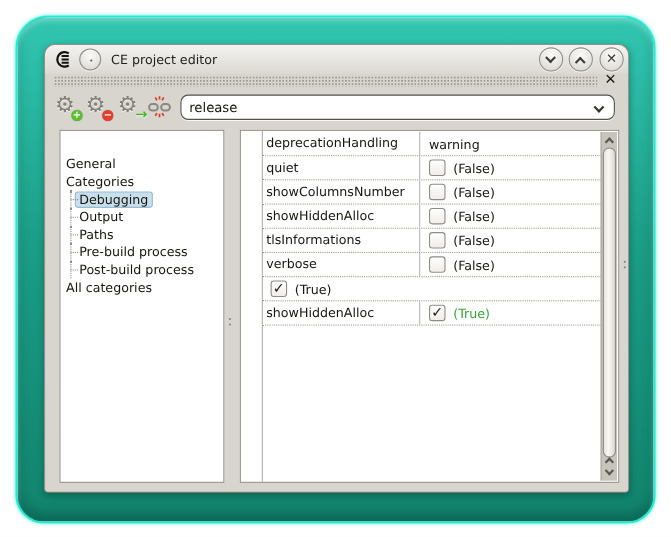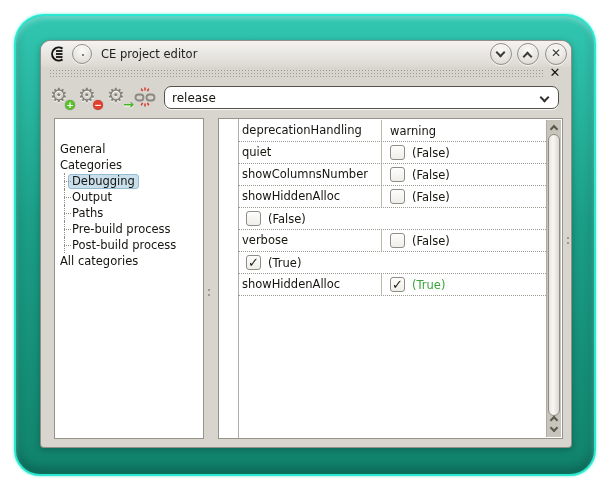--- a/index.html
+++ b/index.html
@@ -218,20 +218,21 @@
           </div>
         </div>
         <div class="prop-row">
           <div class="prop-name">showHiddenAlloc</div>
           <div class="prop-value">
             <span class="cbx"></span>
             <span>(False)</span>
           </div>
         </div>
         <div class="prop-row">
+          <div class="prop-name">tlsInformations</div>
           <div class="prop-value">
             <span class="cbx"></span>
             <span>(False)</span>
           </div>
         </div>
         <div class="prop-row">
           <div class="prop-name">verbose</div>
           <div class="prop-value">
             <span class="cbx"></span>
             <span>(False)</span>

